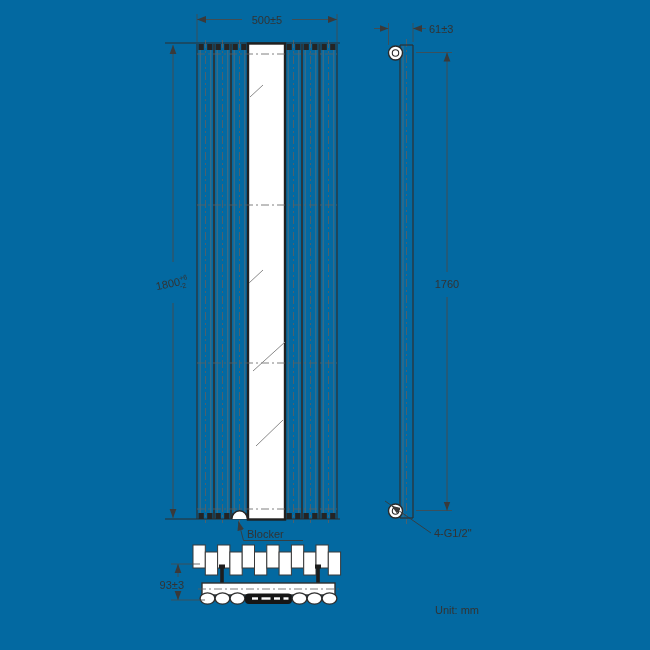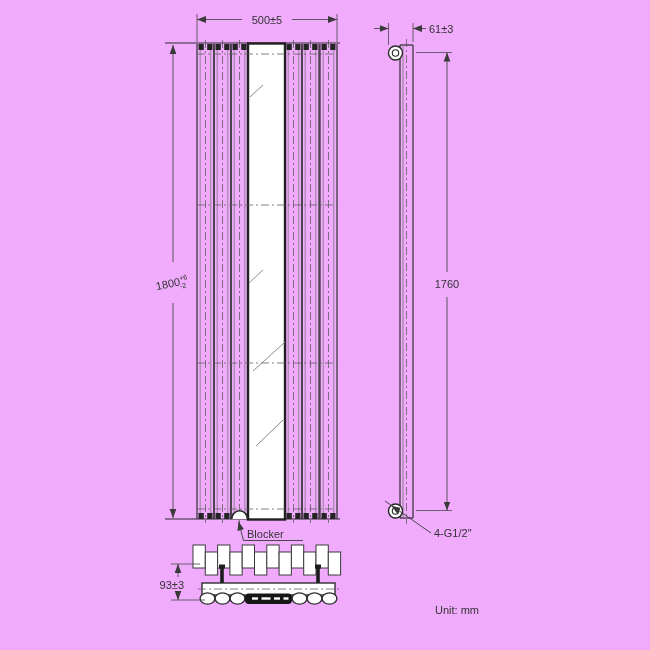--- a/index.html
+++ b/index.html
@@ -1,16 +1,16 @@
 <!DOCTYPE html>
 <html><head>
 <meta charset="utf-8">
 <style>
   html,body{margin:0;padding:0;background:#ffffff;}
-  #canvas{width:650px;height:650px;background:#f0abfc;position:relative;overflow:hidden;}
+  #canvas{width:650px;height:650px;background:#0369a1;position:relative;overflow:hidden;}
   svg{display:block;}
   text{font-family:"Liberation Sans","DejaVu Sans",sans-serif;font-size:11px;fill:#333333;}
   .tol{font-size:7px;}
   .dimline{stroke:#4a4a4a;stroke-width:0.9;fill:none;}
   .extline{stroke:#4a4a4a;stroke-width:0.8;fill:none;}
   .outline{stroke:#2f2f2f;stroke-width:1.2;fill:none;}
   .thin{stroke:#6f6f6f;stroke-width:0.7;fill:none;}
   .dashdot{stroke:#5f5f5f;stroke-width:0.8;fill:none;stroke-dasharray:8 3 2 3;}
   .hatch{stroke:#8a8a8a;stroke-width:1;fill:none;}
   .leader{stroke:#3a3a3a;stroke-width:0.9;fill:none;}

